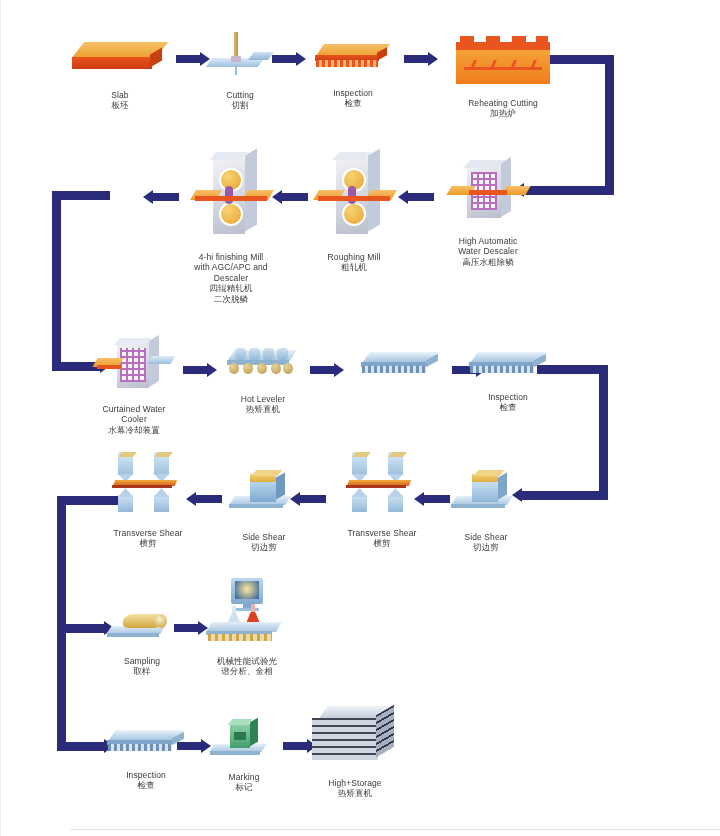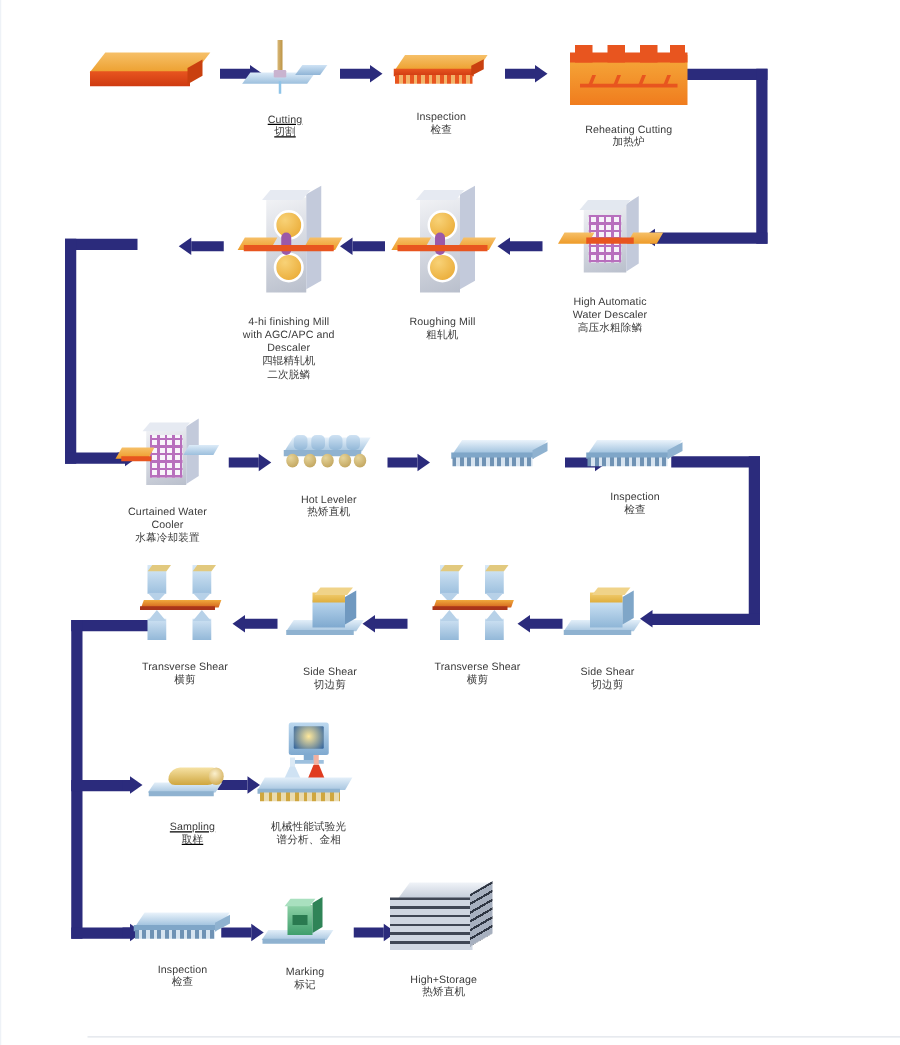--- a/index.html
+++ b/index.html
@@ -146,23 +146,27 @@
   <div class="node" style="left:60px;top:42px;width:120px;">
     <div class="art" style="width:100px;height:34px;">
       <div style="position:absolute;left:8px;top:0;width:84px;height:16px;
         background:linear-gradient(180deg,#f6c068,#eda02f);
         transform:skewX(-38deg);"></div>
       <div style="position:absolute;left:2px;top:15px;width:80px;height:12px;
         background:linear-gradient(180deg,#e8551f,#ce3a11);"></div>
       <div style="position:absolute;left:80px;top:9px;width:12px;height:13px;
         background:#c9400f;transform:skewY(-30deg);"></div>
     </div>
-  </div>
-
-  <div class="node" style="left:183px;top:32px;width:90px;text-decoration:underline;">
+    <div class="cap">
+      <span>Slab</span>
+      <span class="cn">板坯</span>
+    </div>
+  </div>
+
+  <div class="node" style="left:195px;top:32px;width:90px;">
     <div class="art" style="width:70px;height:44px;">
 
       <div style="position:absolute;left:4px;top:26px;width:52px;height:9px;
         background:linear-gradient(180deg,#dcebf8,#9cbfdd);transform:skewX(-36deg);"></div>
       <div style="position:absolute;left:46px;top:20px;width:20px;height:8px;
         background:linear-gradient(180deg,#cfe3f5,#8fb4d6);transform:skewX(-36deg);"></div>
 
       <div style="position:absolute;left:29px;top:0;width:4px;height:28px;
         background:linear-gradient(90deg,#d9b878,#bc9445);"></div>
       <div style="position:absolute;left:26px;top:24px;width:10px;height:6px;
@@ -466,21 +470,21 @@
         <div style="position:absolute;left:0;top:7px;width:15px;height:17px;background:linear-gradient(180deg,#cfe2f3,#93b8d8);"></div>
         <div style="position:absolute;left:0;top:0;width:15px;height:9px;background:#b7d1e8;clip-path:polygon(50% 0,100% 100%,0 100%);"></div>
       </div>
     </div>
     <div class="cap">
       <span>Transverse Shear</span>
       <span class="cn">横剪</span>
     </div>
   </div>
 
-  <div class="node" style="left:108px;top:608px;width:92px;text-decoration:underline;">
+  <div class="node" style="left:96px;top:608px;width:92px;">
     <div class="art" style="width:70px;height:34px;">
       <div style="position:absolute;left:2px;top:18px;width:54px;height:8px;
         background:linear-gradient(180deg,#e3eff9,#a8c6e0);transform:skewX(-34deg);"></div>
       <div style="position:absolute;left:0;top:25px;width:52px;height:4px;background:#8fb2d0;"></div>
 
       <div style="position:absolute;left:16px;top:6px;width:40px;height:14px;border-radius:7px;
         background:linear-gradient(180deg,#f6e2a4,#cfa63f);transform:skewX(-16deg);"></div>
       <div style="position:absolute;left:48px;top:6px;width:12px;height:14px;border-radius:50%;
         background:radial-gradient(circle at 40% 35%,#fbf0cd,#c79b35);"></div>
     </div>

